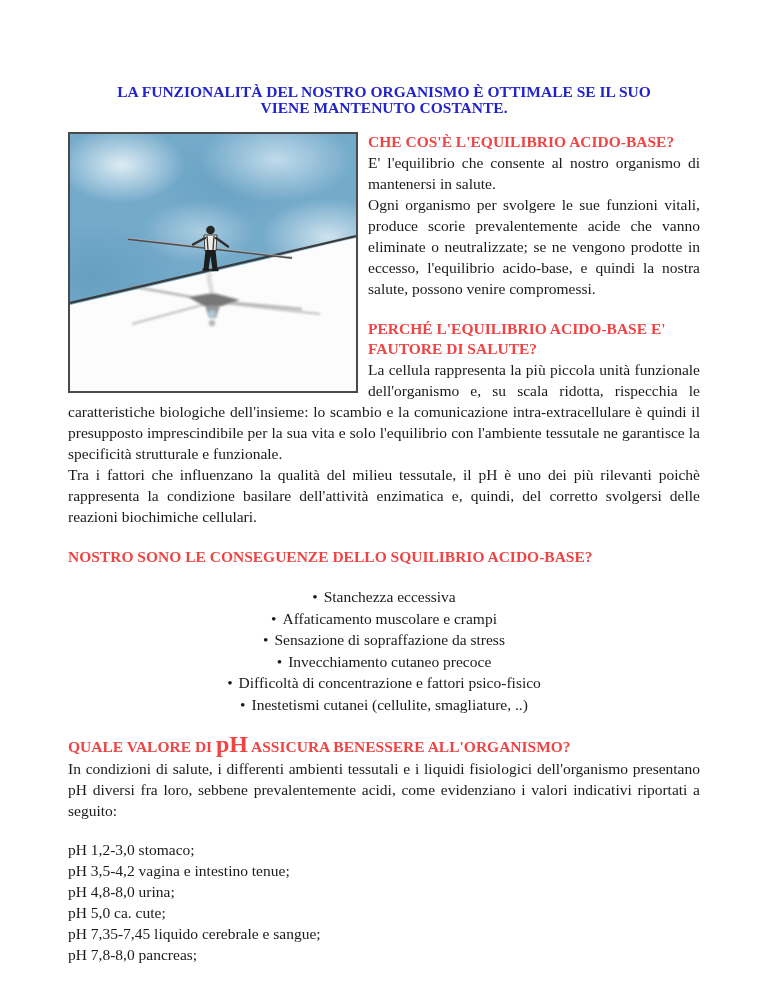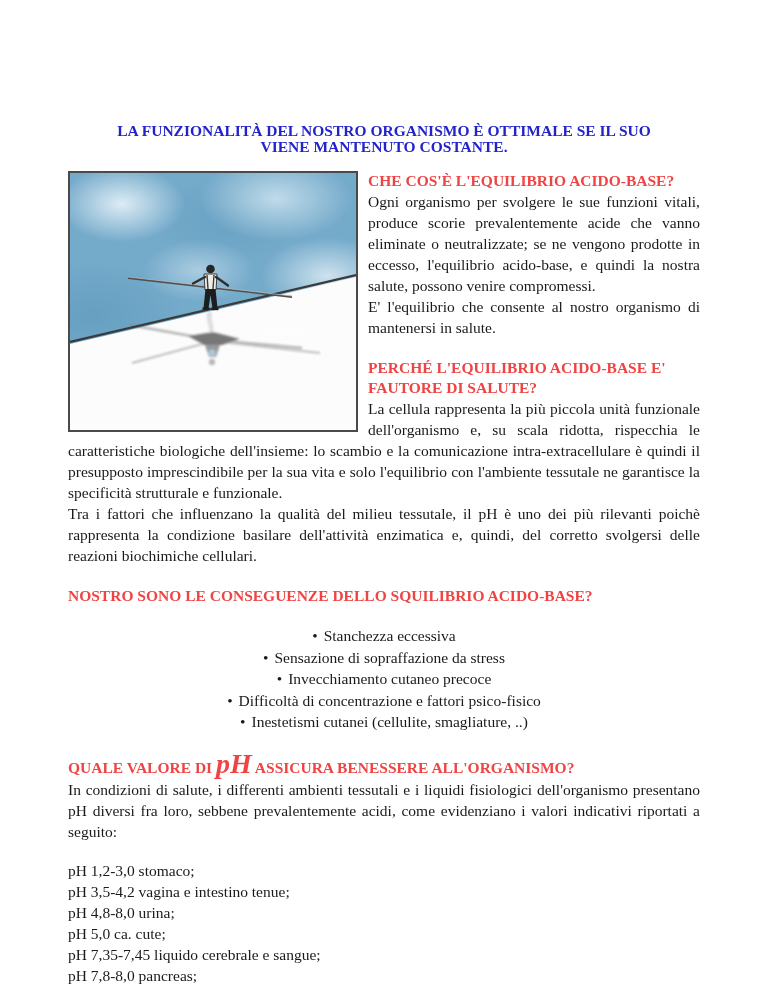--- a/index.html
+++ b/index.html
@@ -4,21 +4,21 @@
 <style>
   * { margin: 0; padding: 0; box-sizing: border-box; }
   html, body { background: #ffffff; }
   body {
     width: 768px;
     height: 994px;
     font-family: "Liberation Serif", "DejaVu Serif", serif;
     color: #1a1a1a;
     overflow: hidden;
   }
-  .page { width: 768px; height: 884px; background: #ffffff; margin-top: 39px; }
+  .page { width: 768px; height: 884px; background: #ffffff; }
   .content { padding: 84px 68px 0 68px; }
 
   .doc-title {
     text-align: center;
     color: #2323cc;
     font-weight: bold;
     font-size: 15.5px;
     line-height: 16px;
     margin-bottom: 16px;
   }
@@ -58,21 +58,21 @@
   .heading-consequences {
     clear: left;
     margin-top: 20px;
     margin-bottom: 19px;
   }
   .bullets { list-style: none; }
   .bullets li { line-height: 21.5px; text-align: center; }
   .bullets .bullet { margin-right: 6px; }
 
   .heading-ph { margin-top: 17px; line-height: 23px; }
-  .ph-big { font-size: 28px; line-height: 1; font-style: italic; }
+  .ph-big { font-size: 24px; line-height: 1; }
 
   .ph-list { margin-top: 18px; }
   .ph-list div { line-height: 21px; }
 </style>
 </head>
 <body>
 
 <div class="page">
   <div class="content">
 
@@ -117,30 +117,31 @@
             <line x1="135" y1="104" x2="123" y2="110.5" stroke="#2e2e2e" stroke-width="2.4" stroke-linecap="round"></line>
             <line x1="146" y1="104" x2="158" y2="112.5" stroke="#2e2e2e" stroke-width="2.4" stroke-linecap="round"></line>
             <path d="M135.5,116 L133.5,135 L138.5,135.5 L140.5,122 L142.5,135.5 L147.5,135 L145.5,116 Z" fill="#1d1d1d"></path>
             <rect x="132.5" y="134.5" width="7" height="2.4" fill="#1d1d1d"></rect>
             <rect x="141.5" y="134.8" width="7" height="2.4" fill="#1d1d1d"></rect>
           </g>
         </svg>
       </div>
 
       <h2 class="sec-heading">CHE COS'È L'EQUILIBRIO ACIDO-BASE?</h2>
+      <p class="body-p">E' l'equilibrio che consente al nostro organismo di mantenersi in salute.</p>
       <p class="body-p">Ogni organismo per svolgere le sue funzioni vitali, produce scorie prevalentemente acide che vanno eliminate  o neutralizzate; se ne vengono prodotte in eccesso, l'equilibrio acido-base, e quindi la nostra salute, possono venire compromessi.</p>
-      <p class="body-p">E' l'equilibrio che consente al nostro organismo di mantenersi in salute.</p>
 
       <h2 class="sec-heading gap-top">PERCHÉ L'EQUILIBRIO ACIDO-BASE E' FAUTORE DI SALUTE?</h2>
       <p class="body-p">La cellula rappresenta la più piccola unità funzionale dell'organismo e, su scala ridotta, rispecchia le caratteristiche biologiche dell'insieme: lo scambio e la comunicazione intra-extracellulare è quindi il presupposto imprescindibile per la sua vita e solo l'equilibrio con l'ambiente tessutale ne garantisce la specificità strutturale e funzionale.</p>
       <p class="body-p">Tra i fattori che influenzano la qualità del milieu tessutale, il pH è uno dei più rilevanti poichè rappresenta la condizione basilare dell'attività enzimatica e, quindi, del corretto svolgersi delle reazioni biochimiche cellulari.</p>
 
       <h2 class="sec-heading heading-consequences">NOSTRO SONO LE CONSEGUENZE DELLO SQUILIBRIO ACIDO-BASE?</h2>
       <ul class="bullets">
         <li><span class="bullet">•</span><span>Stanchezza eccessiva</span></li>
+        <li><span class="bullet">•</span><span>Affaticamento muscolare e crampi</span></li>
         <li><span class="bullet">•</span><span>Sensazione di sopraffazione da stress</span></li>
         <li><span class="bullet">•</span><span>Invecchiamento cutaneo precoce</span></li>
         <li><span class="bullet">•</span><span>Difficoltà di concentrazione e fattori psico-fisico</span></li>
         <li><span class="bullet">•</span><span>Inestetismi cutanei (cellulite, smagliature, ..)</span></li>
       </ul>
 
       <h2 class="sec-heading heading-ph"><span>QUALE VALORE DI </span><span class="ph-big">pH</span><span> ASSICURA BENESSERE ALL'ORGANISMO?</span></h2>
       <p class="body-p">In condizioni di salute, i differenti ambienti tessutali e i liquidi fisiologici dell'organismo presentano pH diversi fra loro, sebbene prevalentemente acidi, come evidenziano i valori indicativi riportati a seguito:</p>
 
       <div class="ph-list">

